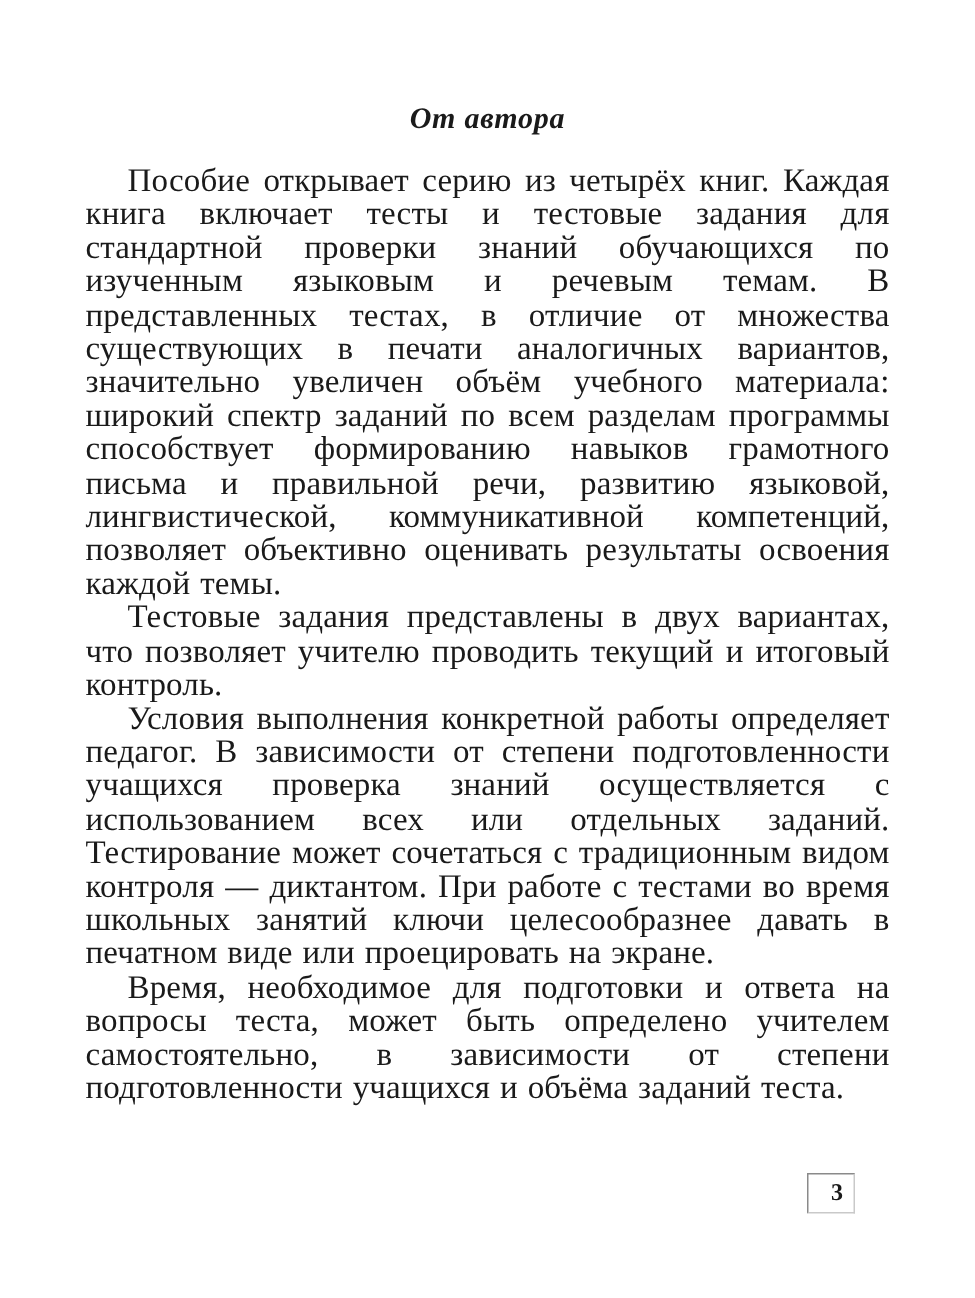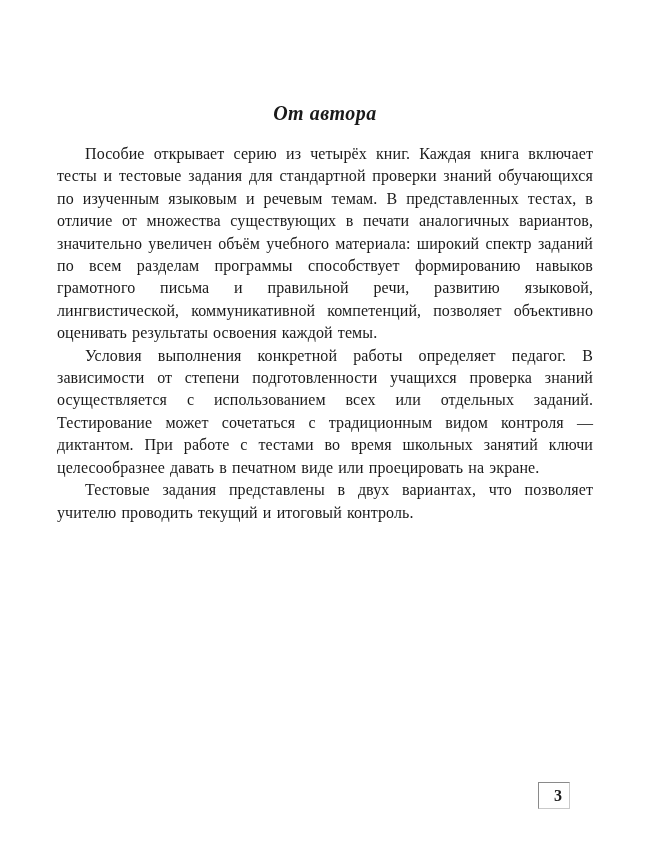--- a/index.html
+++ b/index.html
@@ -17,30 +17,30 @@
   }
   .page {
     position: absolute;
     left: 57px;
     top: 0;
     width: 536px;
     height: 865px;
   }
   .title {
     margin: 0;
-    padding-top: 102px;
+    padding-top: 68px;
     padding-bottom: 18px;
     text-align: center;
     font-size: 20px;
     font-weight: bold;
     font-style: italic;
     letter-spacing: 0.5px;
   }
   .text-block {
-    font-size: 16px;
+    font-size: 22px;
     line-height: 22.4px;
     text-align: justify;
     letter-spacing: 0.1px;
   }
   .text-block p {
     margin: 0;
     text-indent: 28px;
     word-spacing: 1px;
   }
   .page-number-box {
@@ -61,19 +61,20 @@
     font-weight: bold;
   }
 </style>
 </head>
 <body>
 
 <div class="page">
   <h1 class="title">От автора</h1>
   <div class="text-block">
     <p>Пособие открывает серию из четырёх книг. Каждая книга включает тесты и тестовые задания для стандартной проверки знаний обучающихся по изученным языковым и речевым темам. В представленных тестах, в отличие от множества существующих в печати аналогичных вариантов, значительно увеличен объём учебного материала: широкий спектр заданий по всем разделам программы способствует формированию навыков грамотного письма и правильной речи, развитию языковой, лингвистической, коммуникативной компетенций, позволяет объективно оценивать результаты освоения каждой темы.</p>
+    <p>Тестовые задания представлены в двух вариантах, что позволяет учителю проводить текущий и итоговый контроль.</p>
     <p>Условия выполнения конкретной работы определяет педагог. В зависимости от степени подготовленности учащихся проверка знаний осуществляется с использованием всех или отдельных заданий. Тестирование может сочетаться с традиционным видом контроля — диктантом. При работе с тестами во время школьных занятий ключи целесообразнее давать в печатном виде или проецировать на экране.</p>
-    <p>Тестовые задания представлены в двух вариантах, что позволяет учителю проводить текущий и итоговый контроль.</p>
+    <p>Время, необходимое для подготовки и ответа на вопросы теста, может быть определено учителем самостоятельно, в зависимости от степени подготовленности учащихся и объёма заданий теста.</p>
   </div>
   <div class="page-number-box">
     <span>3</span>
   </div>
 </div>
 
 </body></html>

